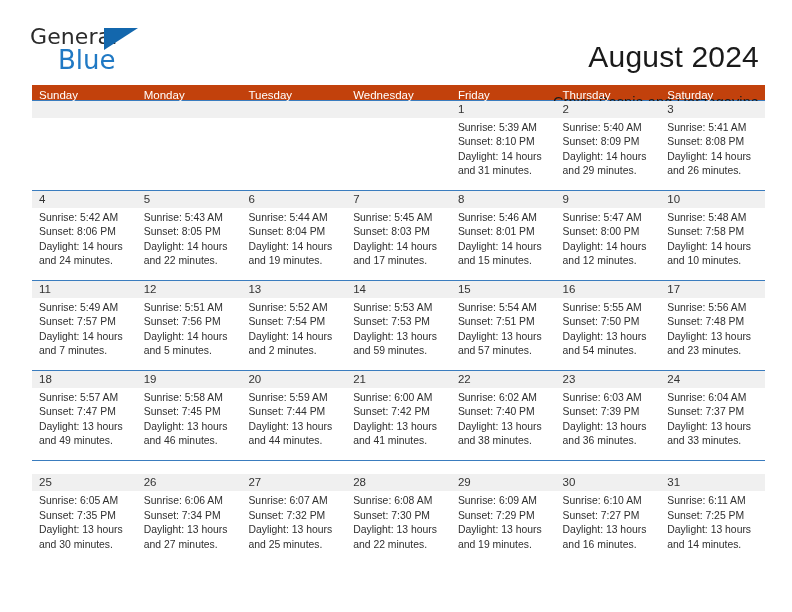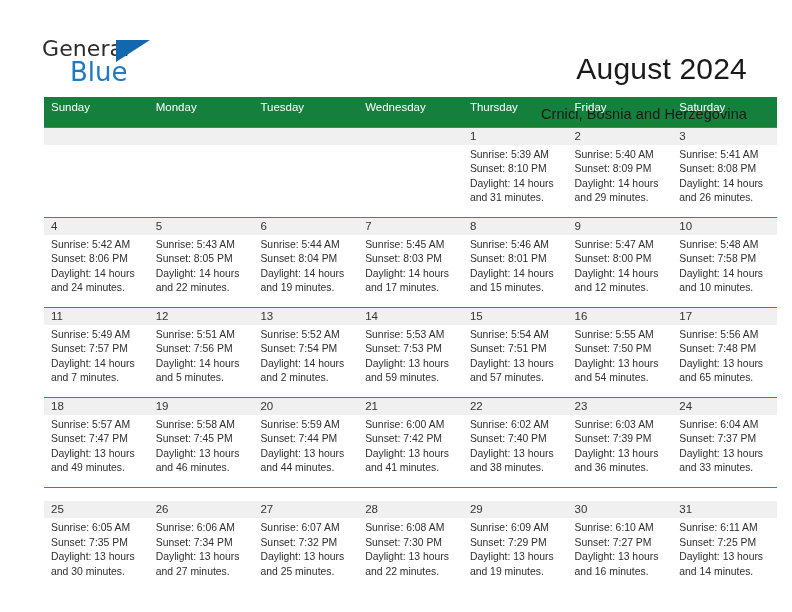--- a/index.html
+++ b/index.html
@@ -6,21 +6,21 @@
   html, body {
     margin: 0; padding: 0;
     width: 792px; height: 612px;
     background: #ffffff;
     font-family: "Liberation Sans", sans-serif;
     color: #222222;
   }
   .page {
     position: relative;
     width: 792px; height: 612px;
-    padding: 12px;
+    padding: 0;
   }
 
   
   .header {
     display: flex;
     align-items: flex-start;
     justify-content: space-between;
     padding: 26px 33px 0 30px;
     height: 76px;
   }
@@ -72,22 +72,22 @@
     letter-spacing: .1px;
   }
 
   
   .calendar {
     margin: 9px 28px 0 32px;
     width: 733px;
   }
   .dow-row {
     display: flex;
-    background: #15803d;
-    height: 30px;
+    background: #c2410c;
+    height: 15px;
   }
   .dow {
     flex: 1 1 0;
     color: #ffffff;
     font-size: 11.5px;
     line-height: 20px;
     padding-left: 7px;
     white-space: nowrap;
   }
 
@@ -138,22 +138,22 @@
     </div>
   </div>
 
   <div class="calendar">
 
     <div class="dow-row">
       <div class="dow">Sunday</div>
       <div class="dow">Monday</div>
       <div class="dow">Tuesday</div>
       <div class="dow">Wednesday</div>
+      <div class="dow">Friday</div>
       <div class="dow">Thursday</div>
-      <div class="dow">Friday</div>
       <div class="dow">Saturday</div>
     </div>
 
     <div id="weeks-host">
         <div class="week">
           <div class="cell empty">
             <div class="daynum-band"></div>
             <div class="cell-body">
               <div></div>
               <div></div>
@@ -335,21 +335,21 @@
               <div>Daylight: 13 hours</div>
               <div>and 54 minutes.</div>
             </div>
           </div>
           <div class="cell">
             <div class="daynum-band">17</div>
             <div class="cell-body">
               <div>Sunrise: 5:56 AM</div>
               <div>Sunset: 7:48 PM</div>
               <div>Daylight: 13 hours</div>
-              <div>and 65 minutes.</div>
+              <div>and 23 minutes.</div>
             </div>
           </div>
         </div>
         <div class="week">
           <div class="cell">
             <div class="daynum-band">18</div>
             <div class="cell-body">
               <div>Sunrise: 5:57 AM</div>
               <div>Sunset: 7:47 PM</div>
               <div>Daylight: 13 hours</div>

